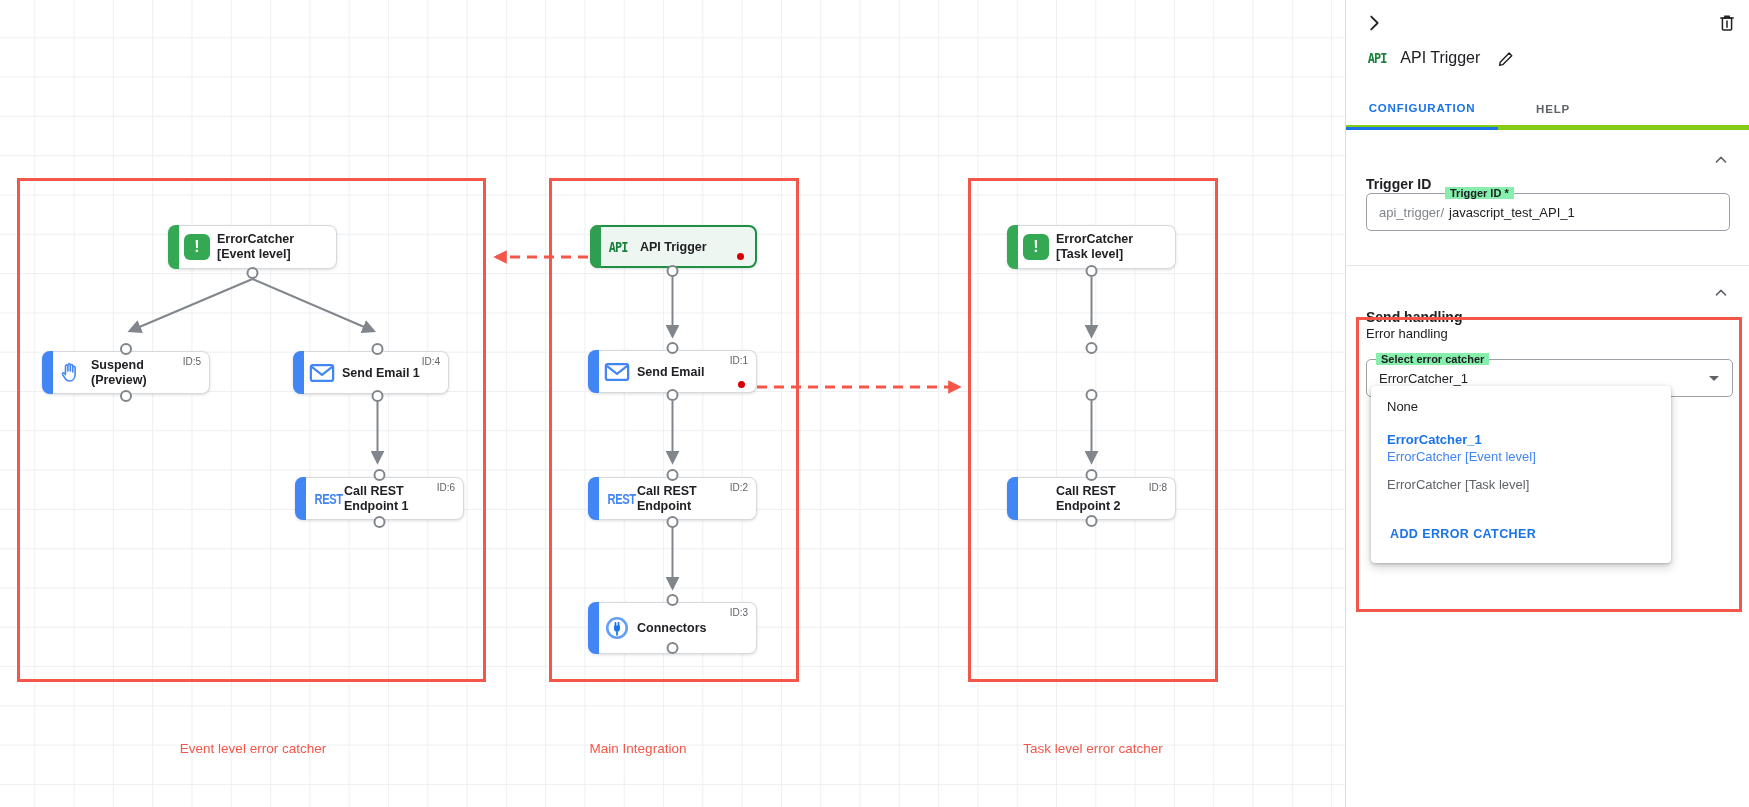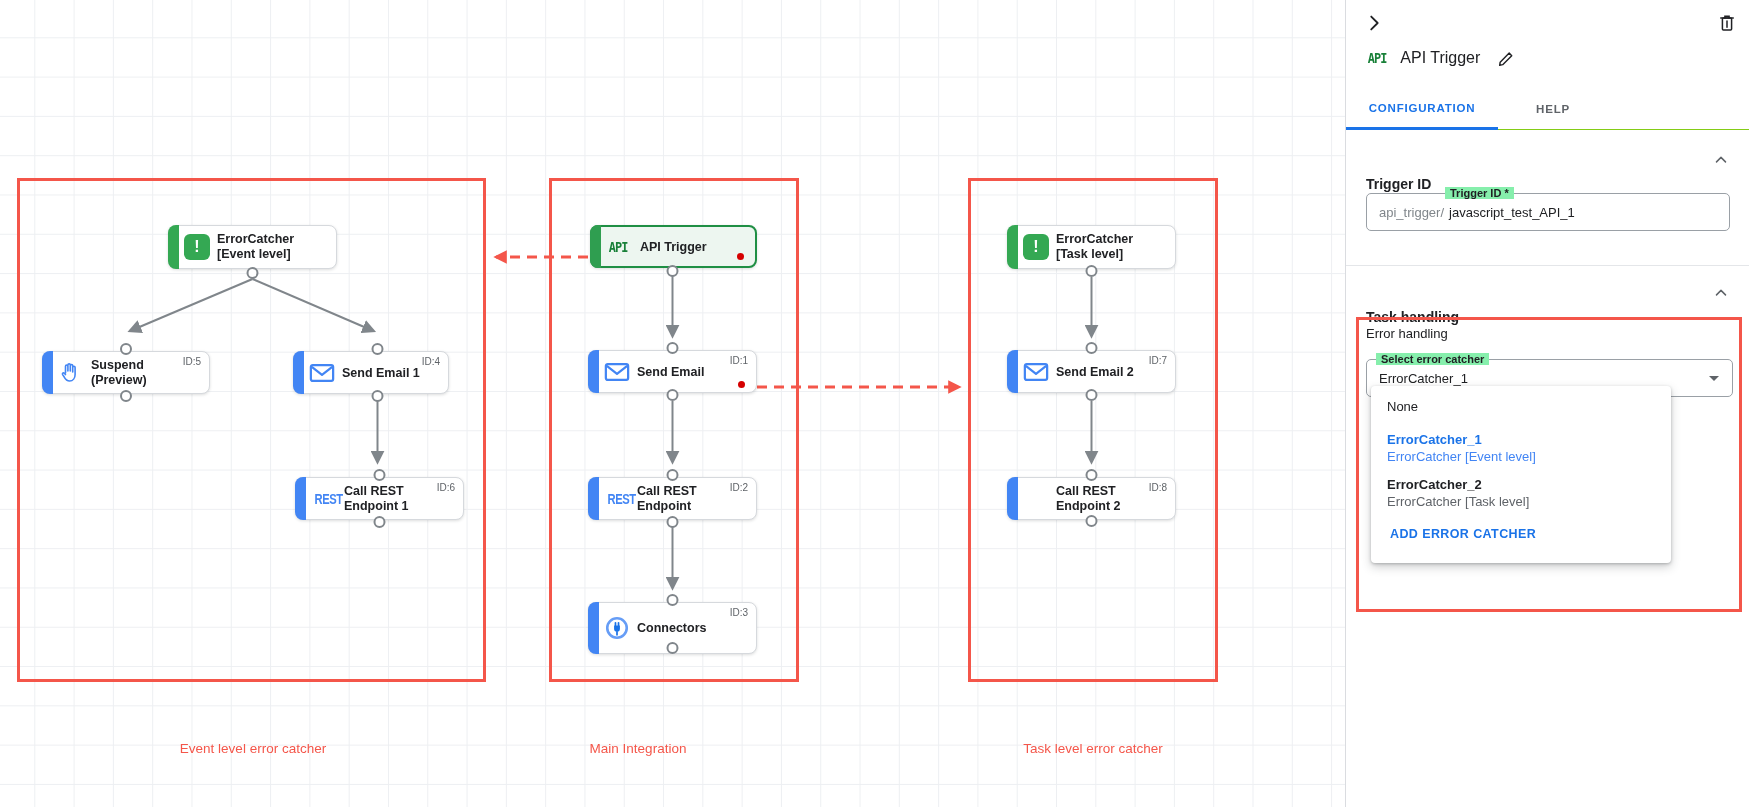--- a/index.html
+++ b/index.html
@@ -43,21 +43,21 @@
   
   .panel { position:absolute; left:1345px; top:0; width:404px; height:807px; background:#fff;
     border-left:1px solid #dadce0; }
   .icon-btn { position:absolute; width:28px; height:28px; display:flex; align-items:center;
     justify-content:center; cursor:pointer; background:none; border:none; }
   .panel-title-row { position:absolute; left:20px; top:44px; display:flex; align-items:center; gap:12px; }
   .api-badge { font-family:"DejaVu Sans Mono", monospace; font-weight:700; font-size:14px;
     color:#188038; letter-spacing:-1px; transform:scaleX(.85); }
   .panel-title { font-size:16px; color:#202124; }
   .tabs { position:absolute; left:0; top:88px; width:404px; height:42px;
-    border-bottom:1px solid #84cc16; display:flex; }
+    border-bottom:5px solid #84cc16; display:flex; }
   .tab { height:42px; display:flex; align-items:center; justify-content:center;
     font-size:11.5px; font-weight:700; letter-spacing:.8px; cursor:pointer; }
   .tab.active { width:152px; color:#1a73e8; border-bottom:3px solid #1a73e8; }
   .tab.idle { width:110px; color:#5f6368; }
   .section-head { position:absolute; left:20px; font-size:14px; font-weight:700; color:#202124;margin-top:24px; }
   .sec-chev { position:absolute; right:14px; }
   .divider { position:absolute; left:0; width:404px; height:1px; background:#e4e6e9; }
 
   .outlined-field { position:absolute; border:1px solid #9aa0a6; border-radius:5px;
     background:#fff; display:flex; align-items:center; padding:0 12px; font-size:13px; }
@@ -189,30 +189,20 @@
       <span class="nlabel">Connectors</span>
     </div>
 
     <div class="node green" style="left:1007px;top:225px;width:169px;height:44px">
       <span class="nicon">
           <span class="err-badge">!</span>
         </span>
       <span class="nlabel">ErrorCatcher
 [Task level]</span>
     </div>
-    <div class="node" style="left:1007px;top:350px;width:169px;height:43px">
-      <span class="idb">ID:7</span>
-      <span class="nicon">
-        <svg width="26" height="21" viewBox="0 0 28 22" fill="none" stroke="#4285f4" stroke-width="2.4" stroke-linejoin="round">
-          <rect x="2" y="2.5" width="24" height="17" rx="2"></rect>
-          <path d="M3,4.5 L14,13 L25,4.5"></path>
-        </svg>
-      </span>
-      <span class="nlabel">Send Email 2</span>
-    </div>
     <div class="node" style="left:1007px;top:477px;width:169px;height:43px">
       <span class="idb">ID:8</span>
       <span class="nicon txt-rest"></span>
       <span class="nlabel">Call REST
 Endpoint 2</span>
     </div>
 
     <svg class="layer">
       <g fill="#fff" stroke="#80868b" stroke-width="2">
         <circle cx="252.5" cy="273" r="5"></circle>
@@ -281,21 +271,21 @@
     </button>
 
     <div class="outlined-field" style="left:20px;top:193px;width:364px;height:38px">
       <span class="field-label" style="left:78px">Trigger ID *</span>
       <span class="prefix">api_trigger/</span>
       <span class="value">javascript_test_API_1</span>
     </div>
 
     <div class="divider" style="top:265px"></div>
 
-    <div class="section-head" style="top:285px">Task handling</div>
+    <div class="section-head" style="top:285px">Send handling</div>
     <button class="icon-btn sec-chev" style="top:279px">
       <svg width="18" height="18" viewBox="0 0 24 24" fill="none" stroke="#5f6368" stroke-width="2" stroke-linecap="round" stroke-linejoin="round">
           <polyline points="6,14.5 12,8.5 18,14.5"></polyline>
         </svg>
     </button>
 
     <div class="hl-box"></div>
     <div class="sub-label">Error handling</div>
 
     <div class="outlined-field" style="left:20px;top:359px;width:367px;height:38px">
@@ -306,19 +296,18 @@
 
     <div class="menu">
       <div class="menu-item" style="top:12px">
         <div class="mi-name">None</div>
       </div>
       <div class="menu-item sel" style="top:45px">
         <div class="mi-name">ErrorCatcher_1</div>
         <div class="mi-desc">ErrorCatcher [Event level]</div>
       </div>
       <div class="menu-item" style="top:90px">
-        <div class="mi-name bold">ErrorCatcher_2</div>
         <div class="mi-desc">ErrorCatcher [Task level]</div>
       </div>
       <button class="add-btn">ADD ERROR CATCHER</button>
     </div>
   </div>
 </div>
 
 </body></html>

